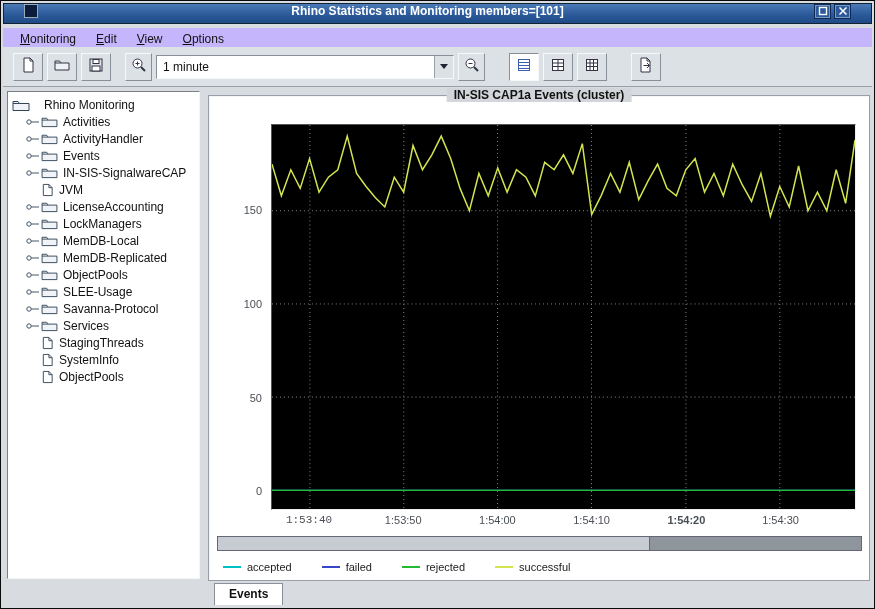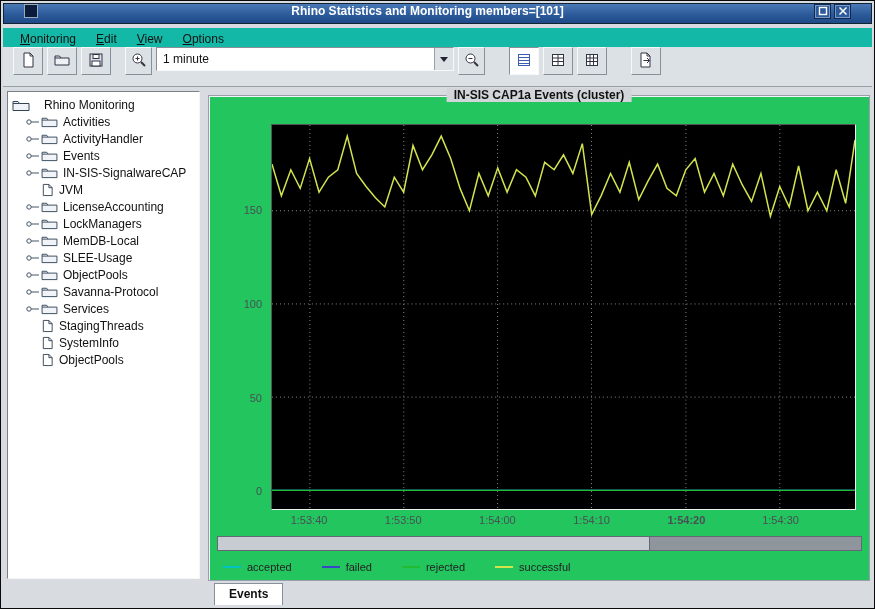--- a/index.html
+++ b/index.html
@@ -17,29 +17,29 @@
   .app-icon { width:14px; height:14px; background:#0c1c3c; border:1px solid #9ab;
               margin-right:6px; flex:0 0 auto; }
   .title-text { flex:1; text-align:center; color:#fff; font-weight:bold; font-size:12px;
                 white-space:nowrap; overflow:hidden; }
   .win-btn { width:17px; height:15px; margin-left:3px; background:#2c5a9a;
              border:1px solid #0e2a52; outline:1px solid #7a9ac6; outline-offset:-2px;
              display:flex; align-items:center; justify-content:center; cursor:default; }
 
   
   .menubar { position:absolute; left:2px; top:27px; right:2px; height:23px;
-             background:#14b8a6; border-bottom:1px solid #aab0b8;
+             background:#c4b5fd; border-bottom:1px solid #aab0b8;
              display:flex; align-items:center; padding-left:8px; gap:2px; }
   .menu-item { padding:3px 9px; }
   .menu-item .mn { text-decoration:underline; }
 
   
   .toolbar { position:absolute; left:2px; top:46px; right:2px; height:40px;
              background:#dce1e6; border-bottom:1px solid #9aa0a8;
-             display:flex; padding-left:10px; }
+             display:flex; align-items:center; padding-left:10px; }
   .tb-btn { width:30px; height:28px; background:#dce1e6;
             border:1px solid; border-color:#f6f8fa #878f98 #878f98 #f6f8fa;
             display:flex; align-items:center; justify-content:center; }
   .tb-btn.small { width:27px; }
   .tb-btn.selected { background:#ffffff; border-color:#878f98 #f6f8fa #f6f8fa #878f98; }
   .tb-gap-s { width:4px; } .tb-gap-m { width:14px; } .tb-gap-l { width:24px; }
   .combo { width:298px; height:24px; background:#fff; border:1px solid;
            border-color:#878f98 #f6f8fa #f6f8fa #878f98; display:flex; align-items:center; }
   .combo-value { flex:1; padding:0 6px; white-space:nowrap; }
   .combo-arrow { width:19px; height:100%; background:#dce1e6; border-left:1px solid #9aa0a8;
@@ -55,21 +55,21 @@
   .tree-root-row { padding-left:2px;gap:9px; }
   .tree-children .tree-row { padding-left:16px; }
   .handle { width:15px; display:inline-flex; }
   .ticon { margin-right:5px; display:inline-flex; }
   .tree-row.doc .handle svg { visibility:hidden; }
 
   .splitter { position:absolute; left:201px; top:90px; width:5px; height:488px; background:#d8dce0; }
 
   
   .chart-panel { position:absolute; left:207px; top:94px; width:662px; height:486px;
-                 background:#22c55e; border:1px solid #989fa8;
+                 background:#ffffff; border:1px solid #989fa8;
                  box-shadow:inset 1px 1px 0 #f2f4f6; }
   .chart-title { position:absolute; top:-8px; left:50%; transform:translateX(-50%);
                  background:#d2d6da; padding:0 7px; font-weight:bold; font-size:12px;
                  white-space:nowrap; }
   .plot { position:absolute; left:62px; top:28px; width:585px; height:386px;
           background:#000; border:1px solid; border-color:#555 #eef0f2 #eef0f2 #555; }
   .plot svg { width:100%; height:100%; display:block; }
   .grid { stroke:#8a8a8a; stroke-width:1; stroke-dasharray:1 3; }
   .y-labels { position:absolute; left:0; top:28px; width:58px; height:386px; }
   .y-labels span { position:absolute; right:5px; transform:translateY(-50%);
@@ -340,53 +340,69 @@
       <span class="ticon folder">
             <svg width="17" height="13" viewBox="0 0 18 14">
               <path d="M1 12.5V3.5h5l1.5 2H17v7z" fill="#f0f4f8" stroke="#345"></path>
               <path d="M1 5.5h6.5" stroke="#345" fill="none"></path>
             </svg>
           </span>
 
       <span class="tlabel">MemDB-Local</span>
     </div>
 
+    <div class="tree-row folder">
+      <span class="handle">
+            <svg width="14" height="12" viewBox="0 0 14 12">
+              <circle cx="3" cy="6" r="2.2" fill="none" stroke="#456"></circle>
+              <path d="M5.2 6H13" stroke="#456"></path>
+            </svg>
+          </span>
+      <span class="ticon folder">
+            <svg width="17" height="13" viewBox="0 0 18 14">
+              <path d="M1 12.5V3.5h5l1.5 2H17v7z" fill="#f0f4f8" stroke="#345"></path>
+              <path d="M1 5.5h6.5" stroke="#345" fill="none"></path>
+            </svg>
+          </span>
+
+      <span class="tlabel">MemDB-Replicated</span>
+    </div>
+
+    <div class="tree-row folder">
+      <span class="handle">
+            <svg width="14" height="12" viewBox="0 0 14 12">
+              <circle cx="3" cy="6" r="2.2" fill="none" stroke="#456"></circle>
+              <path d="M5.2 6H13" stroke="#456"></path>
+            </svg>
+          </span>
+      <span class="ticon folder">
+            <svg width="17" height="13" viewBox="0 0 18 14">
+              <path d="M1 12.5V3.5h5l1.5 2H17v7z" fill="#f0f4f8" stroke="#345"></path>
+              <path d="M1 5.5h6.5" stroke="#345" fill="none"></path>
+            </svg>
+          </span>
+
+      <span class="tlabel">ObjectPools</span>
+    </div>
 
     <div class="tree-row folder">
       <span class="handle">
             <svg width="14" height="12" viewBox="0 0 14 12">
               <circle cx="3" cy="6" r="2.2" fill="none" stroke="#456"></circle>
               <path d="M5.2 6H13" stroke="#456"></path>
             </svg>
           </span>
       <span class="ticon folder">
             <svg width="17" height="13" viewBox="0 0 18 14">
               <path d="M1 12.5V3.5h5l1.5 2H17v7z" fill="#f0f4f8" stroke="#345"></path>
               <path d="M1 5.5h6.5" stroke="#345" fill="none"></path>
             </svg>
           </span>
 
       <span class="tlabel">SLEE-Usage</span>
-    </div>
-
-    <div class="tree-row folder">
-      <span class="handle">
-            <svg width="14" height="12" viewBox="0 0 14 12">
-              <circle cx="3" cy="6" r="2.2" fill="none" stroke="#456"></circle>
-              <path d="M5.2 6H13" stroke="#456"></path>
-            </svg>
-          </span>
-      <span class="ticon folder">
-            <svg width="17" height="13" viewBox="0 0 18 14">
-              <path d="M1 12.5V3.5h5l1.5 2H17v7z" fill="#f0f4f8" stroke="#345"></path>
-              <path d="M1 5.5h6.5" stroke="#345" fill="none"></path>
-            </svg>
-          </span>
-
-      <span class="tlabel">ObjectPools</span>
     </div>
 
     <div class="tree-row folder">
       <span class="handle">
             <svg width="14" height="12" viewBox="0 0 14 12">
               <circle cx="3" cy="6" r="2.2" fill="none" stroke="#456"></circle>
               <path d="M5.2 6H13" stroke="#456"></path>
             </svg>
           </span>
       <span class="ticon folder">
@@ -491,21 +507,21 @@
           <line x1="320.58000000000004" x2="320.58000000000004" y1="0" y2="386" class="grid"></line>
           <line x1="415.34999999999997" x2="415.34999999999997" y1="0" y2="386" class="grid"></line>
           <line x1="509.535" x2="509.535" y1="0" y2="386" class="grid"></line>
           <polyline points="0,367.3 585,367.3" fill="none" stroke="#00c2c2" stroke-width="1.2"></polyline>
           <polyline points="0,367.3 585,367.3" fill="none" stroke="#3a46c8" stroke-width="1.2"></polyline>
           <polyline points="0,367.3 585,367.3" fill="none" stroke="#22bb33" stroke-width="1.2"></polyline>
           <polyline points="0.0,39.3 9.4,71.2 18.9,45.0 28.3,63.7 37.7,33.7 47.2,67.5 56.6,52.5 66.0,45.0 75.5,11.2 84.9,48.7 94.4,61.8 103.8,73.1 113.2,82.4 122.7,52.5 132.1,67.5 141.5,20.6 151.0,45.0 160.4,30.0 169.8,11.2 179.3,33.7 188.7,63.7 198.1,86.2 207.6,48.7 217.0,71.2 226.5,43.1 235.9,67.5 245.3,45.0 254.8,52.5 264.2,71.2 273.6,37.5 283.1,45.0 292.5,30.0 301.9,48.7 311.4,18.7 320.8,89.9 330.2,71.2 339.7,48.7 349.1,67.5 358.5,37.5 368.0,75.0 377.4,56.2 386.9,39.3 396.3,63.7 405.7,71.2 415.2,45.0 424.6,33.7 434.0,67.5 443.5,48.7 452.9,71.2 462.3,39.3 471.8,60.0 481.2,76.8 490.6,48.7 500.1,91.8 509.5,61.8 519.0,82.4 528.4,41.2 537.8,86.2 547.3,67.5 556.7,86.2 566.1,45.0 575.6,78.7 585.0,15.0" fill="none" stroke="#d4e44e" stroke-width="1.5"></polyline>
         </svg>
     </div>
     <div class="x-labels">
-        <span style="left: 6.5%;">1:53:40</span>
+        <span style="left: 6.5%; font-family: Liberation Mono, monospace;">1:53:40</span>
         <span style="left: 22.6%;">1:53:50</span>
         <span style="left: 38.7%;">1:54:00</span>
         <span style="left: 54.8%;">1:54:10</span>
         <span style="left: 71%; font-weight: bold;">1:54:20</span>
         <span style="left: 87.1%;">1:54:30</span>
       </div>
     <div class="hscrollbar">
       <div class="hthumb" style="left: 67%; width: 33%;"></div>
     </div>
     <div class="legend">

